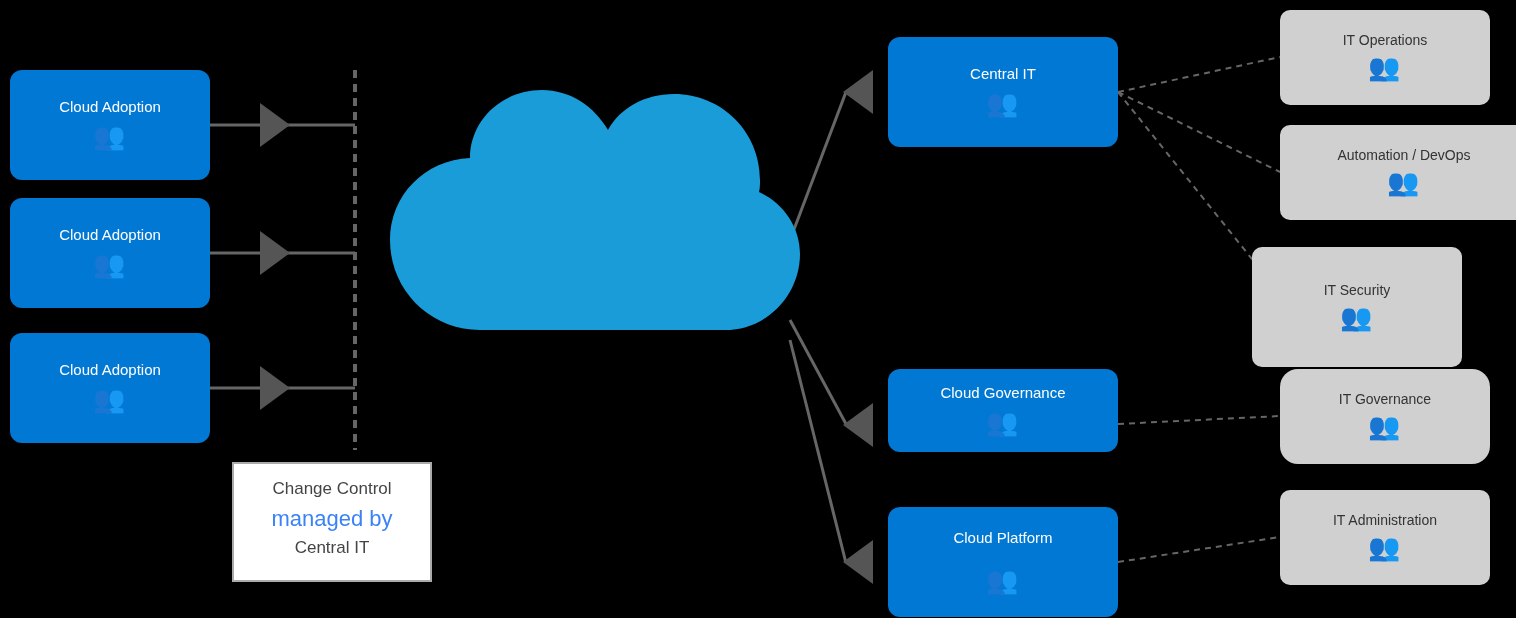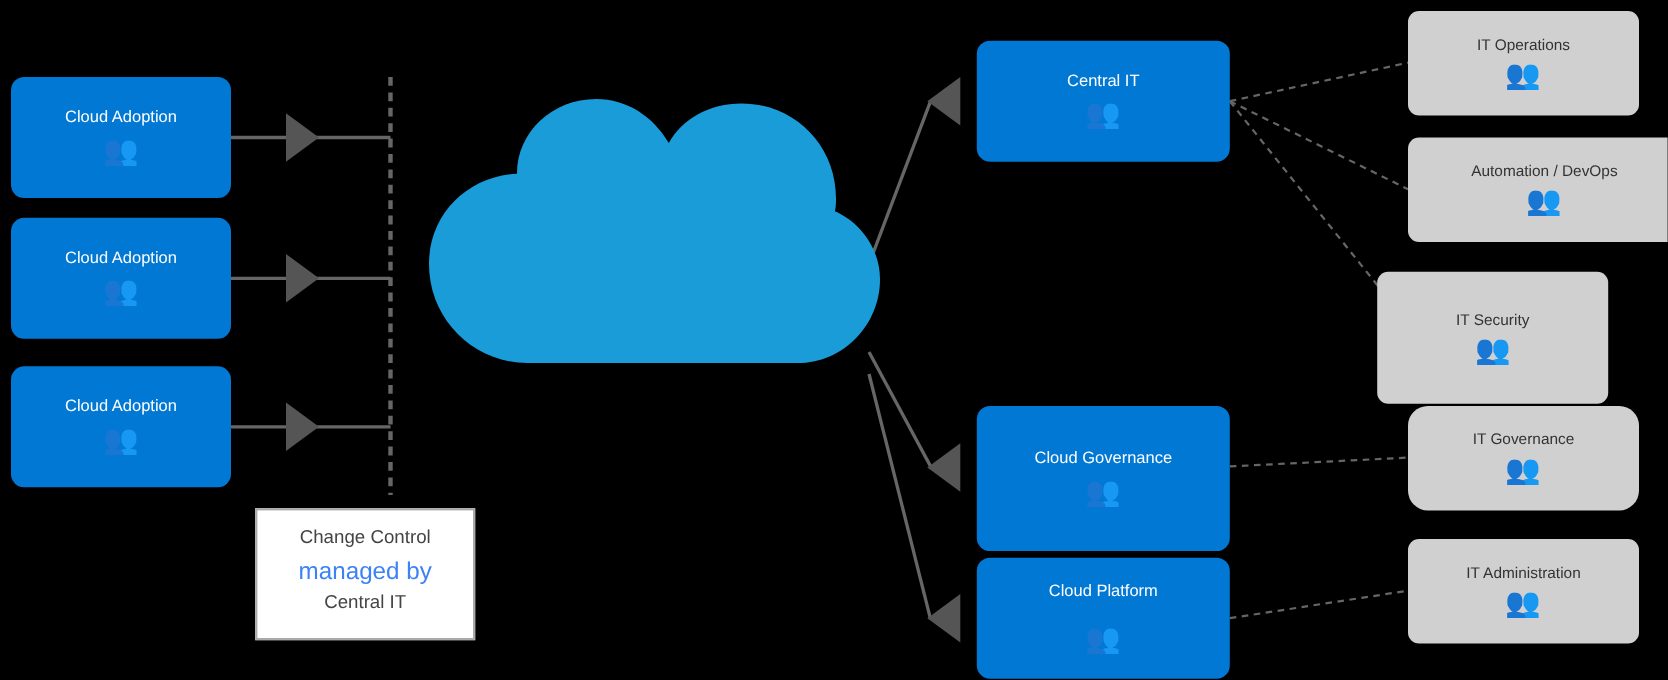--- a/index.html
+++ b/index.html
@@ -171,21 +171,21 @@
 
   <div class="arrow-left" style="top:70px; left:843px;"></div>
   <div class="arrow-left" style="top:403px; left:843px;"></div>
   <div class="arrow-left" style="top:540px; left:843px;"></div>
 
   <div class="blue-box" style="top:37px; left:888px; width:230px; height:110px;">
     <span class="label">Central IT</span>
     <span class="people-icon">👥</span>
   </div>
 
-  <div class="blue-box" style="top:369px; left:888px; width:230px; height:132px;">
+  <div class="blue-box" style="top:369px; left:888px; width:230px; height:83px;">
     <span class="label">Cloud Governance</span>
     <span class="people-icon">👥</span>
   </div>
 
   <div class="blue-box" style="top:507px; left:888px; width:230px; height:110px;gap:13px;">
     <span class="label">Cloud Platform</span>
     <span class="people-icon">👥</span>
   </div>
 
   <div class="grey-box" style="top:10px; left:1280px; width:210px; height:95px;">

